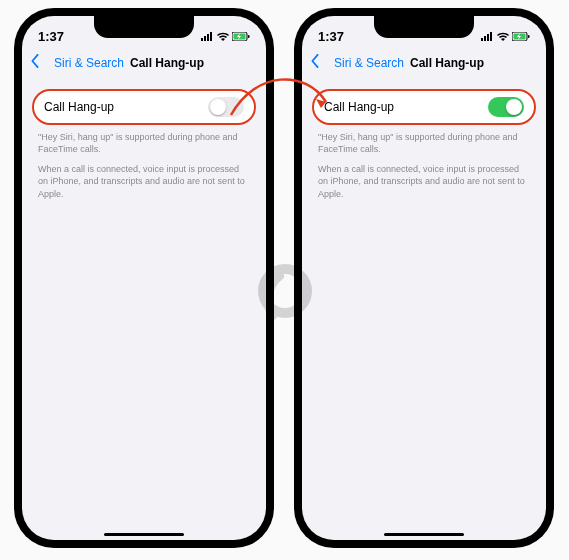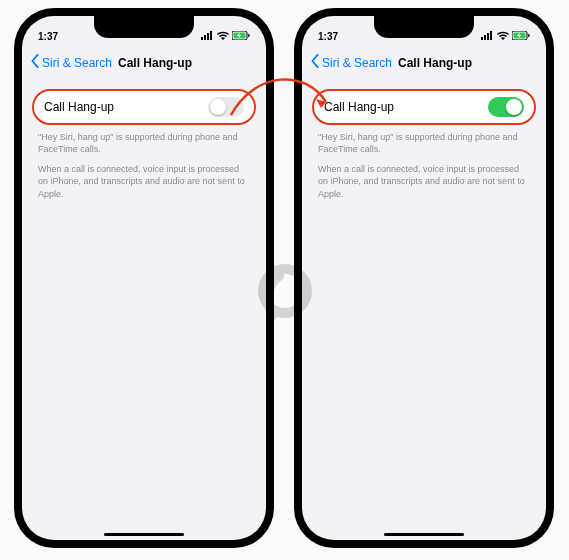--- a/index.html
+++ b/index.html
@@ -35,32 +35,32 @@
       width: 100px; height: 22px;
       background: #000;
       border-bottom-left-radius: 14px;
       border-bottom-right-radius: 14px;
       z-index: 10;
     }
     .statusbar {
       height: 32px;
       display: flex; justify-content: space-between; align-items: center;
       padding: 8px 16px 0;
-      font-size: 10px; font-weight: 600; color: #000;
+      font-size: 13px; font-weight: 600; color: #000;
     }
     .status-icons { display: flex; gap: 3px; align-items: center; }
     .navbar {
       display: flex; align-items: center;
       padding: 6px 8px;
       font-size: 12px;
     }
     .back {
       display: flex; align-items: center;
       color: #007aff;
-      gap: 2px;
+      gap: 14px;
     }
     .back svg { width: 10px; height: 14px; }
     .title {
       font-weight: 600; color: #000;
       margin-left: 6px;
       font-size: 12px;
     }
     .content { padding: 12px 10px; flex:1; }
     .row {
       background: #fff;

